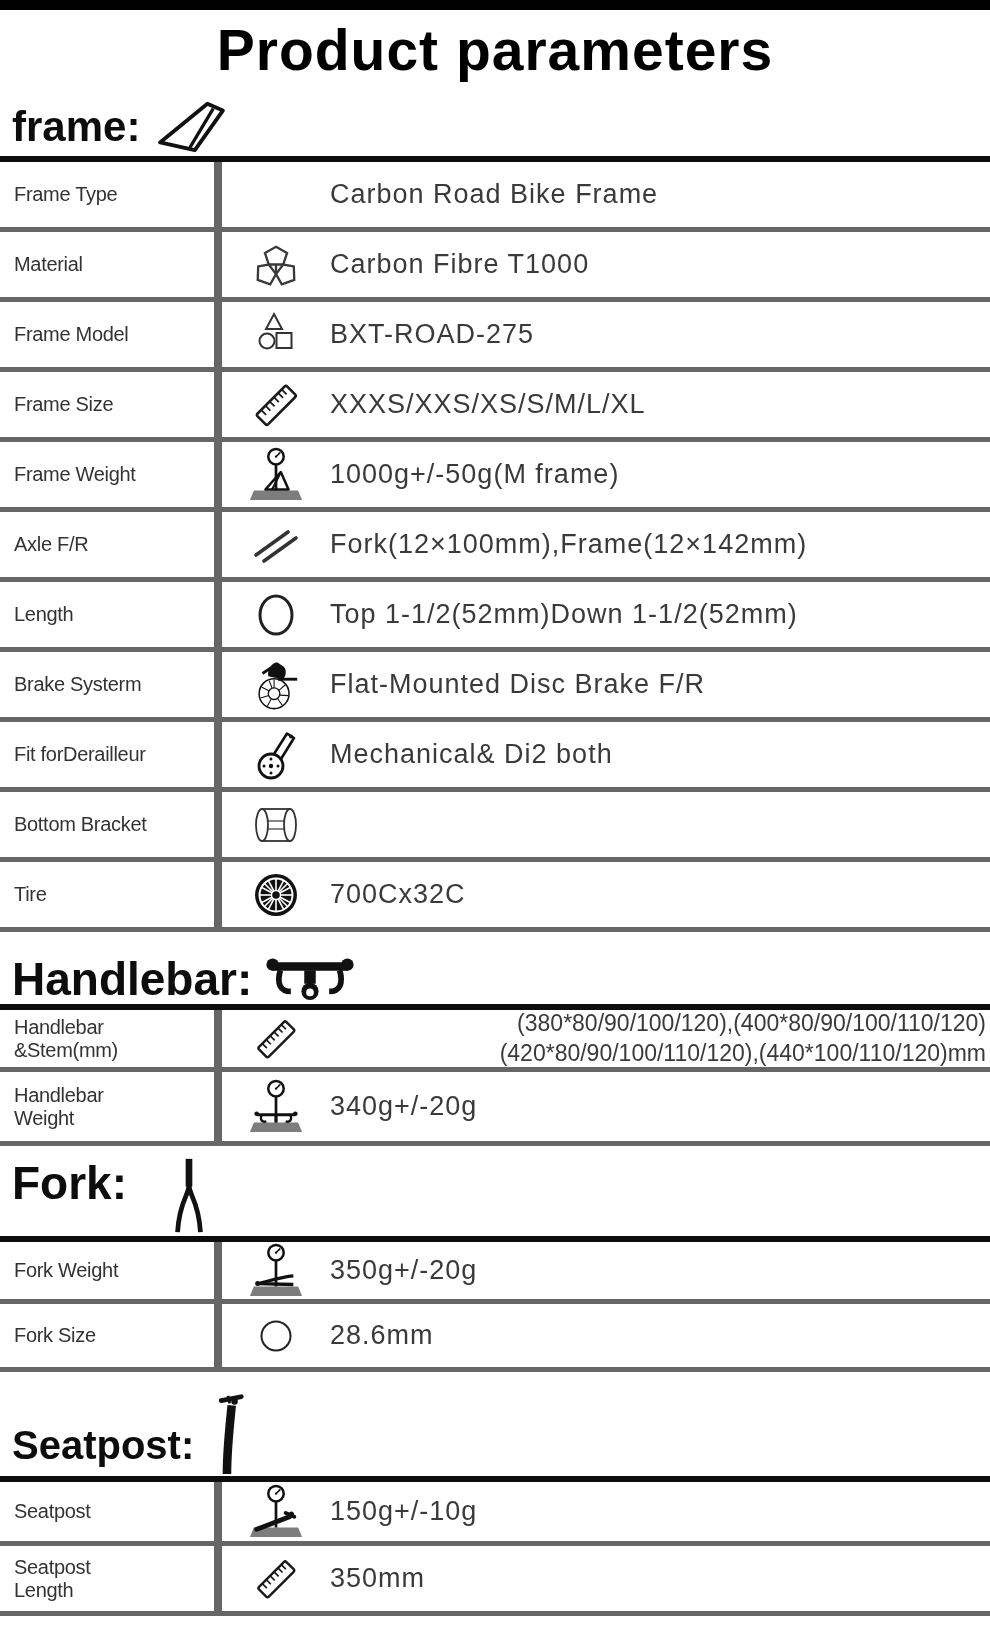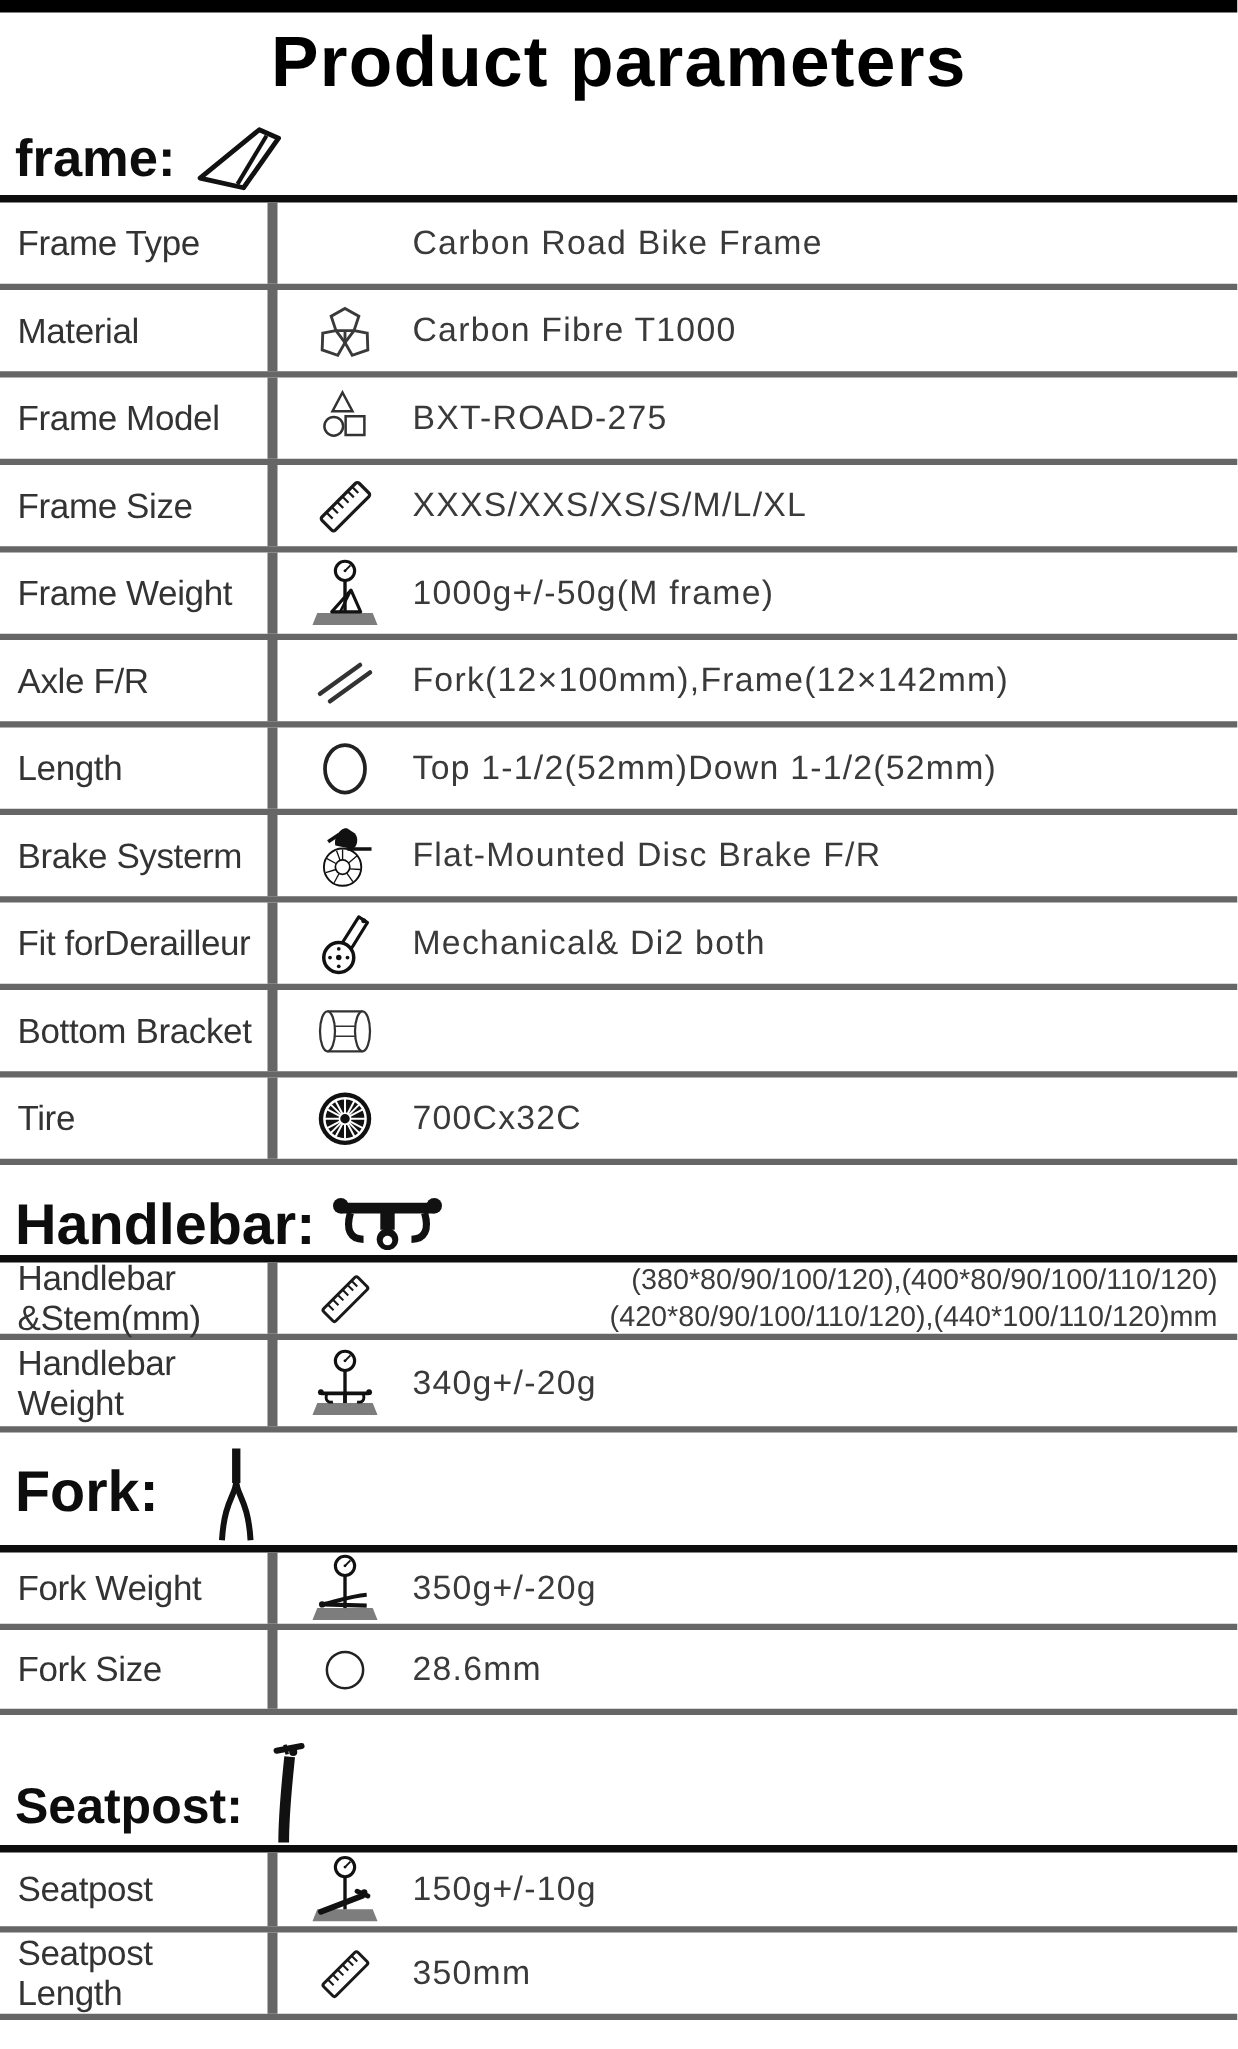--- a/index.html
+++ b/index.html
@@ -12,37 +12,37 @@
     margin:8px 0 0;text-align:center;font-size:57px;line-height:64px;
     font-weight:700;color:#000;letter-spacing:1px;
   }
   .section-heading{
     display:flex;align-items:center;gap:12px;padding-left:12px;
     font-weight:700;color:#0d0d0d;
   }
   .heading-text{white-space:nowrap;}
   .sh-frame{margin-top:16px;height:58px;font-size:42px;}
   .sh-handlebar{margin-top:22px;height:50px;font-size:46px;}
-  .sh-fork{margin-top:10px;height:80px;font-size:46px;align-items:center;gap:39px;}
+  .sh-fork{margin-top:10px;height:80px;font-size:46px;align-items:flex-start;gap:39px;}
   .sh-fork .heading-text{padding-bottom:6px;}
   .sh-seatpost{margin-top:20px;height:84px;font-size:40px;align-items:flex-end;}
   .sh-seatpost .heading-text{padding-bottom:8px;}
 
   .spec-table{border-top:6px solid #0d0d0d;}
   .spec-row{display:flex;align-items:stretch;border-bottom:5px solid #666;}
   .h65{height:65px}.h57{height:57px}.h69{height:69px}.h63{height:63px}.h59{height:59px}
   .cell-label{
     box-sizing:border-box;width:222px;padding-left:14px;border-right:8px solid #666;
     display:flex;flex-direction:column;justify-content:center;
-    font-size:28px;line-height:1.12;color:#333;letter-spacing:-0.3px;white-space:nowrap;
+    font-size:20px;line-height:1.12;color:#333;letter-spacing:-0.3px;white-space:nowrap;
   }
   .cell-icon{width:108px;display:flex;justify-content:center;align-items:center;}
   .cell-value{
     flex:1;display:flex;flex-direction:column;justify-content:center;
-    font-size:27px;color:#3a3a3a;letter-spacing:1px;padding-right:16px;
+    font-size:27px;color:#3a3a3a;letter-spacing:1px;padding-right:4px;
   }
   .value-multiline{font-size:23px;letter-spacing:0;line-height:1.3;text-align:right;}
   svg{display:block;}
 </style>
 </head>
 <body>
 
 <div class="topbar"></div>
 
 <h1 class="title">Product parameters</h1>

